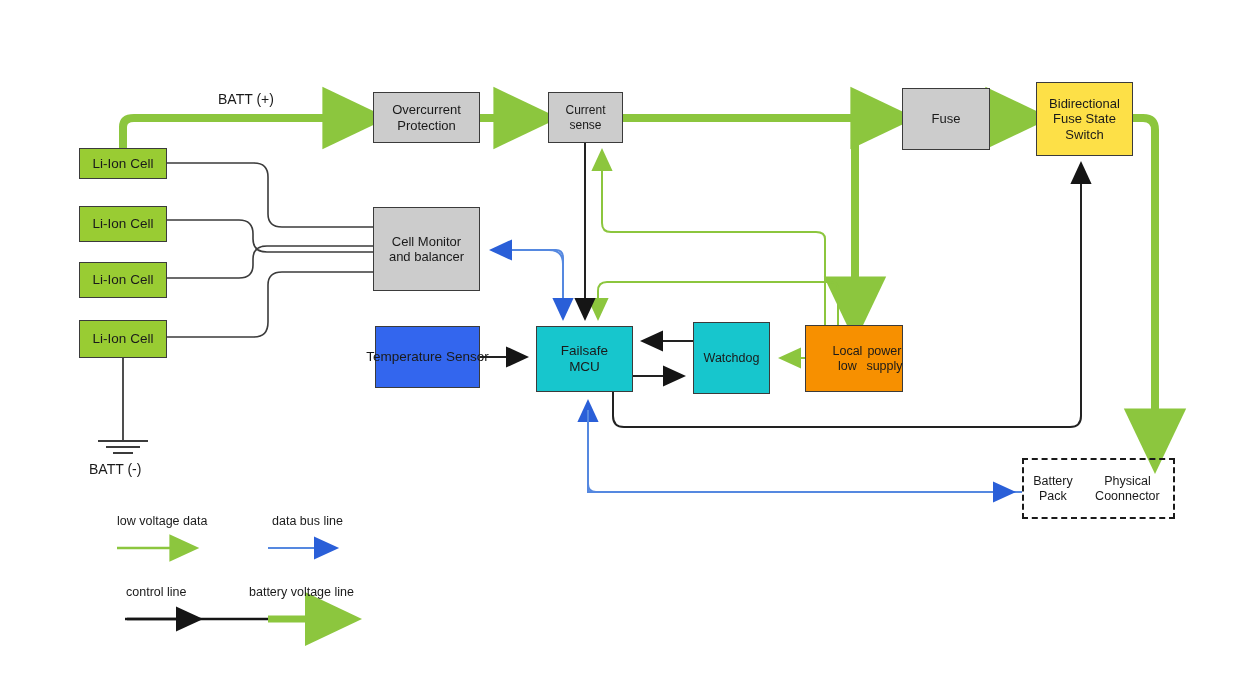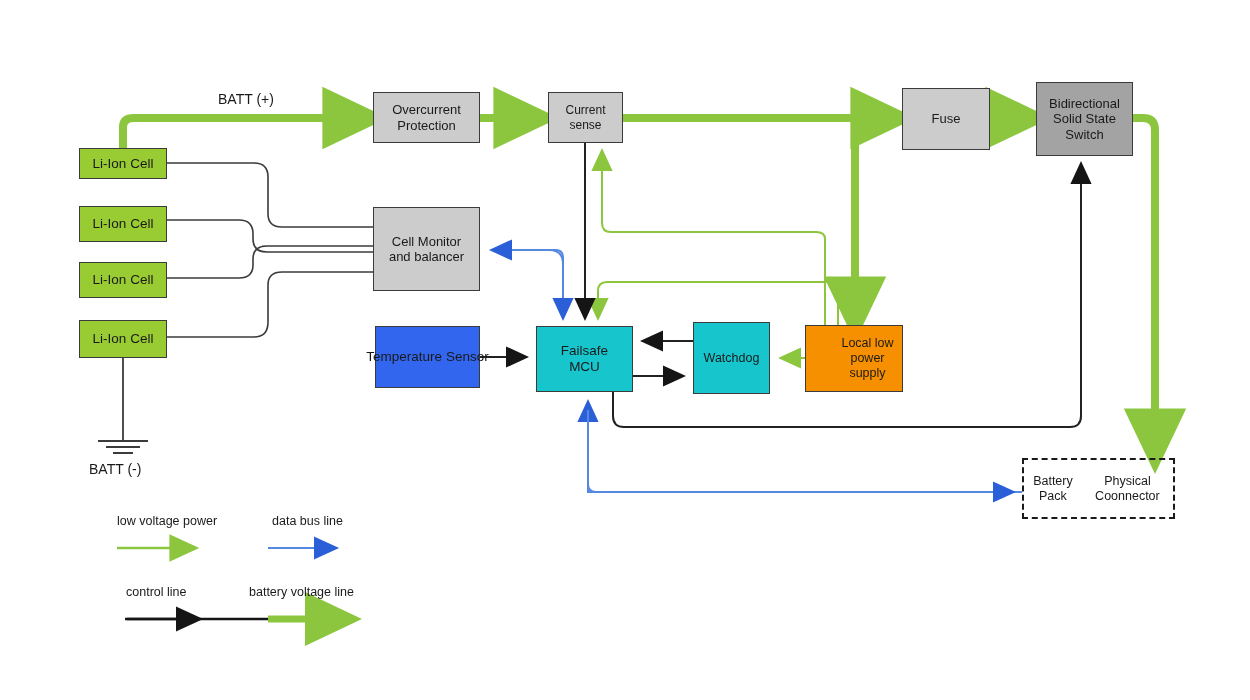--- a/index.html
+++ b/index.html
@@ -9,21 +9,21 @@
   #wires{position:absolute;left:0;top:0;width:1250px;height:700px;}
   .node{position:absolute;box-sizing:border-box;display:flex;align-items:center;
         justify-content:center;text-align:center;color:#1a1a1a;line-height:1.18;
         border:1.6px solid #3b3b3b;}
   .node span{display:block;padding:0 2px;}
   .cell{background:#99cc33;font-size:13.5px;text-align:center;}
   .grey{background:#cccccc;font-size:13px;}
   .blue{background:#3366ee;font-size:13.5px;}
   .teal{background:#17c6cd;font-size:13.5px;}
   .orange{background:#f79000;font-size:13.5px;}
-  .yellow{background:#a3a3a3;font-size:13.5px;}
+  .yellow{background:#fde047;font-size:13.5px;}
   .dashed{background:transparent;border:2px dashed #1a1a1a;font-size:13.5px;}
   .lbl{position:absolute;font-size:14px;color:#1a1a1a;white-space:nowrap;}
   .leg-lbl{position:absolute;font-size:12.5px;color:#1a1a1a;white-space:nowrap;}
 </style>
 </head>
 <body>
 
 <div id="stage">
 
   <svg id="wires" viewBox="0 0 1250 700" xmlns="http://www.w3.org/2000/svg">
@@ -117,21 +117,21 @@
     <span>Current</span>
     <span>sense</span>
   </div>
 
   <div class="node grey" style="left:902px;top:88px;width:88px;height:62px;">
     <span>Fuse</span>
   </div>
 
   <div class="node yellow" style="left:1036px;top:82px;width:97px;height:74px;flex-direction:column;font-size:13px;">
     <span>Bidirectional</span>
-    <span>Solid State</span>
+    <span>Fuse State</span>
     <span>Switch</span>
   </div>
 
   <div class="node grey" style="left:373px;top:207px;width:107px;height:84px;flex-direction:column;">
     <span>Cell Monitor</span>
     <span>and balancer</span>
   </div>
 
   <div class="node blue" style="left:375px;top:326px;width:105px;height:62px;flex-direction:row;">
     <span>Temperature</span>
@@ -140,31 +140,31 @@
 
   <div class="node teal" style="left:536px;top:326px;width:97px;height:66px;flex-direction:column;">
     <span>Failsafe</span>
     <span>MCU</span>
   </div>
 
   <div class="node teal" style="left:693px;top:322px;width:77px;height:72px;font-size:12.5px;">
     <span>Watchdog</span>
   </div>
 
-  <div class="node orange" style="left:805px;top:325px;width:98px;height:67px;flex-direction:column;font-size:12.5px;padding-left:27px;">
+  <div class="node orange" style="left:805px;top:325px;width:98px;height:67px;flex-direction:row;font-size:12.5px;padding-left:27px;">
     <span>Local low</span>
     <span>power supply</span>
   </div>
 
   <div class="node dashed" style="left:1022px;top:458px;width:153px;height:61px;flex-direction:row;font-size:12.5px;">
     <span>Battery Pack</span>
     <span>Physical Coonnector</span>
   </div>
 
   <div class="lbl" style="left:218px;top:91px;">BATT (+)</div>
   <div class="lbl" style="left:89px;top:461px;">BATT (-)</div>
 
-  <div class="leg-lbl" style="left:117px;top:514px;">low voltage power</div>
+  <div class="leg-lbl" style="left:117px;top:514px;">low voltage data</div>
   <div class="leg-lbl" style="left:272px;top:514px;text-align:right;">data bus line</div>
   <div class="leg-lbl" style="left:126px;top:585px;">control line</div>
   <div class="leg-lbl" style="left:249px;top:585px;">battery voltage line</div>
 
 </div>
 
 </body></html>

